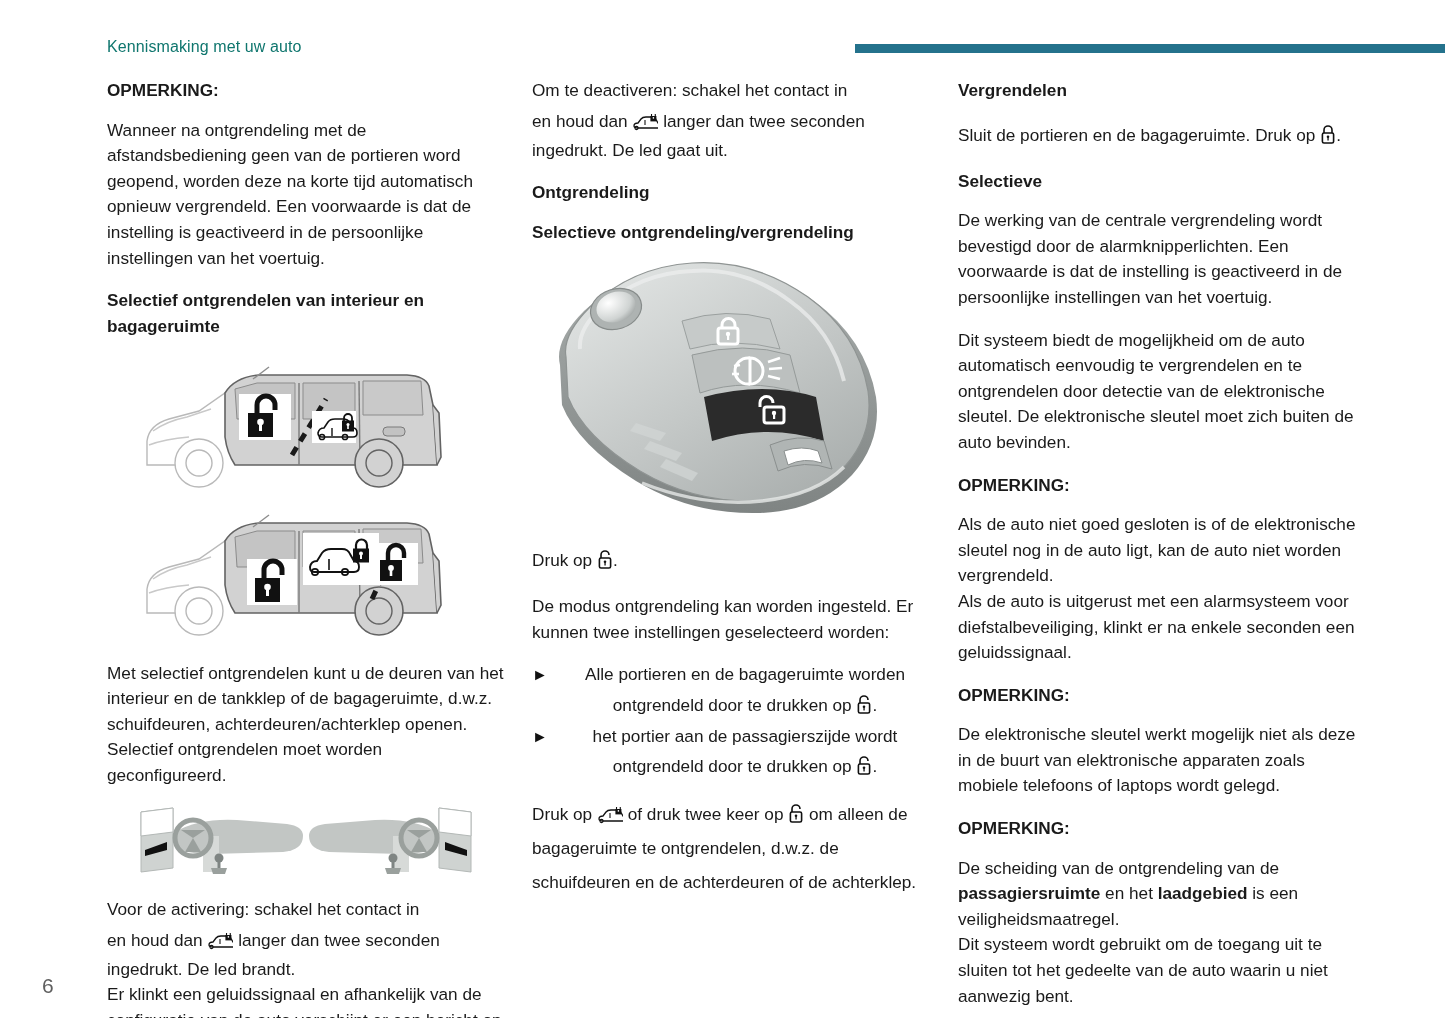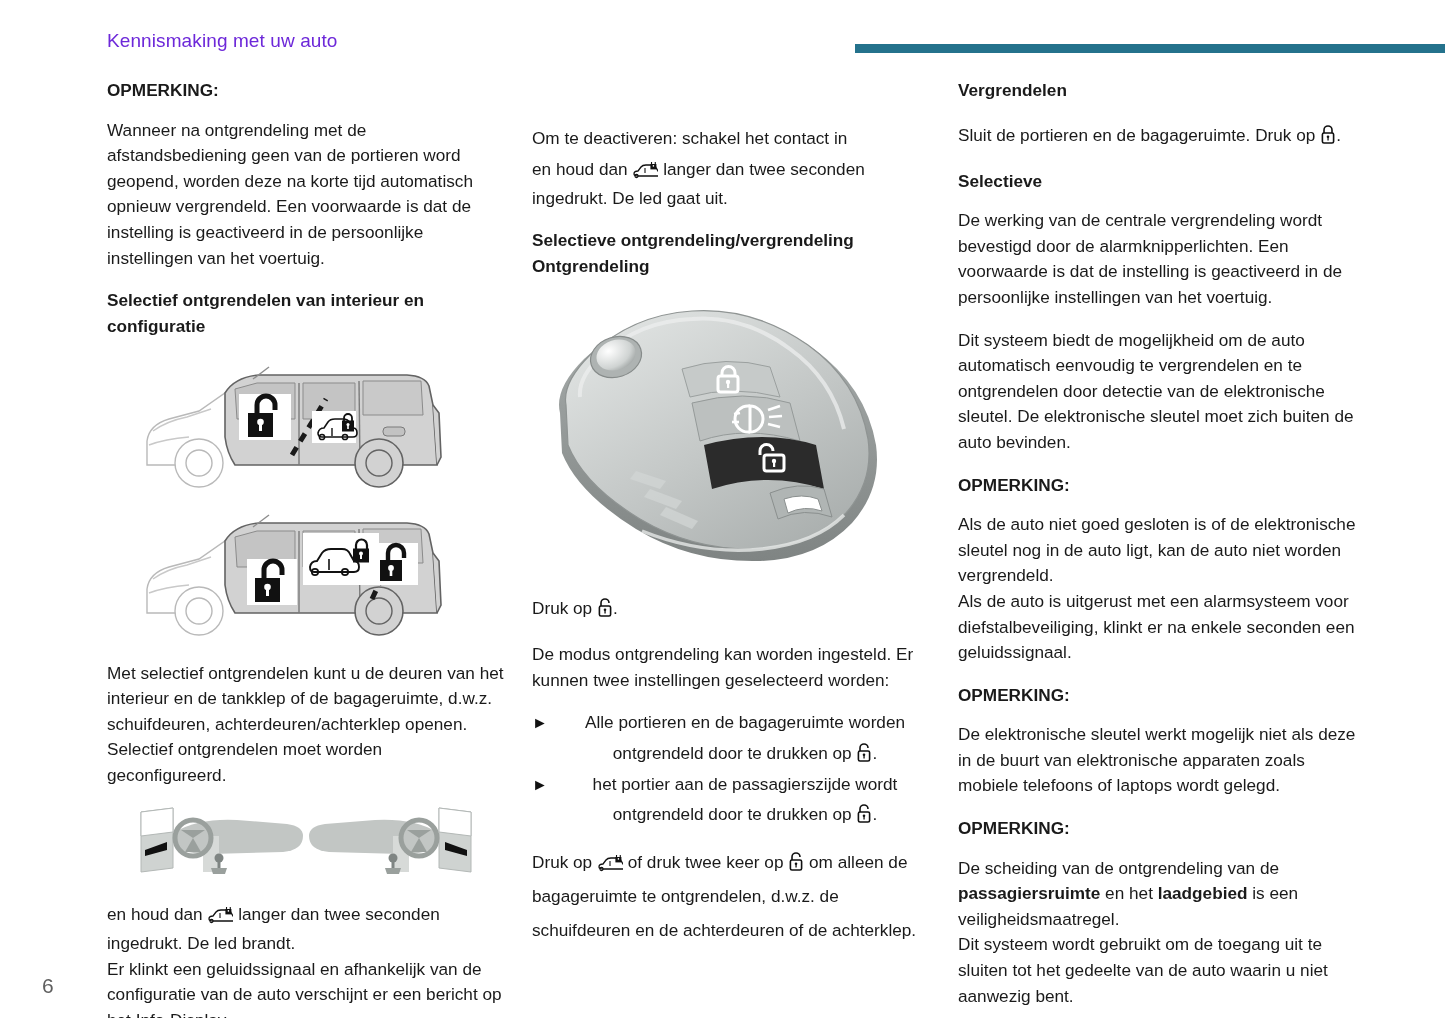--- a/index.html
+++ b/index.html
@@ -24,23 +24,23 @@
   .header {
     position: absolute;
     top: 30px;
     left: 0;
     right: 0;
     height: 30px;
   }
   .header-title {
     position: absolute;
     left: 107px;
-    top: 0px;
-    font-size: 19px;
-    color: #6d28d9;
+    top: 8px;
+    font-size: 16px;
+    color: #0f766e;
     letter-spacing: 0.1px;
     white-space: nowrap;
   }
   .header-rule {
     position: absolute;
     left: 855px;
     right: 0px;
     top: 14px;
     height: 9px;
     background: #24728c;
@@ -55,21 +55,21 @@
     padding-left: 17px;
   }
   .col {
     position: absolute;
     top: 0;
     width: 398px;
     font-size: 17.2px;
     line-height: 25.6px;
   }
   .col-1 { left: 107px; }
-  .col-2 { left: 532px; margin-top: 48px; }
+  .col-2 { left: 532px; }
   .col-3 { left: 958px; width: 404px; }
 
   p { margin: 0 0 0 0; }
   .para {
     margin-bottom: 17px;
   }
   .para-tight { margin-bottom: 0; }
   h3.sub {
     font-size: 17.2px;
     line-height: 25.6px;
@@ -128,21 +128,21 @@
     <div class="header-rule"></div>
   </div>
 
   <div class="columns">
 
     <div class="col col-1">
 
       <h3 class="sub">OPMERKING:</h3>
       <p class="para">Wanneer na ontgrendeling met de afstandsbediening geen van de portieren word geopend, worden deze na korte tijd automatisch opnieuw vergrendeld. Een voorwaarde is dat de instelling is geactiveerd in de persoonlijke instellingen van het voertuig.</p>
 
-      <h3 class="sub">Selectief ontgrendelen van interieur en configuratie</h3>
+      <h3 class="sub">Selectief ontgrendelen van interieur en bagageruimte</h3>
 
       <div class="fig fig-van">
         <svg viewBox="0 0 398 140" width="398" height="140" xmlns="http://www.w3.org/2000/svg">
           <g fill="none" stroke="#8d8d8d" stroke-width="1.4">
 
             <path d="M40 105 L40 88 Q42 72 62 66 L92 58 L118 40 L150 33" stroke="#b9b9b9" fill="#ffffff"></path>
             <path d="M40 105 L40 112 L72 112" stroke="#b9b9b9"></path>
             <path d="M46 78 Q60 68 80 64 L104 56" stroke="#c9c9c9"></path>
             <path d="M42 92 Q58 86 82 84" stroke="#c9c9c9"></path>
           </g>
@@ -287,20 +287,21 @@
             <path d="M86 32 L78 46 L94 46 Z" fill="#9aa09d"></path>
             <circle cx="112" cy="52" r="4.5" fill="#7f8583"></circle>
             <rect x="110.5" y="54" width="3" height="10" fill="#7f8583"></rect>
             <path d="M104 62 L120 62 L118 68 L106 68 Z" fill="#9aa09d"></path>
           </g>
         </svg>
       </div>
 
       <div class="gap-s"></div>
 
+      <p class="para-tight">Voor de activering: schakel het contact in</p>
       <p class="para-tight bullet-line2">
         <span>en houd dan</span>
         <span class="ic">
           <svg width="26" height="17" viewBox="0 0 26 17" xmlns="http://www.w3.org/2000/svg">
             <path d="M2 12 q0 -3 4 -3 l3 -4 q1.5 -2 5 -2 l6 0 q3 0 4 2.5 l2 3.5 q2 0 2 3 q0 2 -2 2 l-20 0 q-4 0 -4 -2z" fill="none" stroke="#111" stroke-width="1.3"></path>
             <path d="M13 6 L13 11" stroke="#111" stroke-width="1.1"></path>
             <circle cx="4.5" cy="14" r="1.6" fill="none" stroke="#111" stroke-width="1.1"></circle>
             <path d="M19.5 2.2 L19.5 0.8 a1.9 1.9 0 0 1 3.8 0 L23.3 2.2" fill="none" stroke="#111" stroke-width="1.1"></path>
             <rect x="18.4" y="2" width="6" height="5.4" fill="#111"></rect>
             <circle cx="21.4" cy="3.9" r="0.8" fill="#fff"></circle>
@@ -323,22 +324,22 @@
             <circle cx="4.5" cy="14" r="1.6" fill="none" stroke="#111" stroke-width="1.1"></circle>
             <path d="M19.5 2.2 L19.5 0.8 a1.9 1.9 0 0 1 3.8 0 L23.3 2.2" fill="none" stroke="#111" stroke-width="1.1"></path>
             <rect x="18.4" y="2" width="6" height="5.4" fill="#111"></rect>
             <circle cx="21.4" cy="3.9" r="0.8" fill="#fff"></circle>
           </svg>
         </span>
         <span>langer dan twee seconden</span>
       </p>
       <p class="para">ingedrukt. De led gaat uit.</p>
 
+      <h3 class="sub">Ontgrendeling</h3>
       <h3 class="sub sub-nospace">Selectieve ontgrendeling/vergrendeling</h3>
-      <h3 class="sub">Ontgrendeling</h3>
 
       <div class="fig fig-key">
         <svg viewBox="0 0 398 290" width="398" height="290" xmlns="http://www.w3.org/2000/svg">
           <defs>
             <linearGradient id="bodyg" x1="0" y1="0" x2="1" y2="1">
               <stop offset="0%" stop-color="#d9dcdb"></stop>
               <stop offset="45%" stop-color="#b9bdbc"></stop>
               <stop offset="100%" stop-color="#9ea3a2"></stop>
             </linearGradient>
             <linearGradient id="topg" x1="0.1" y1="0" x2="0.9" y2="1">

